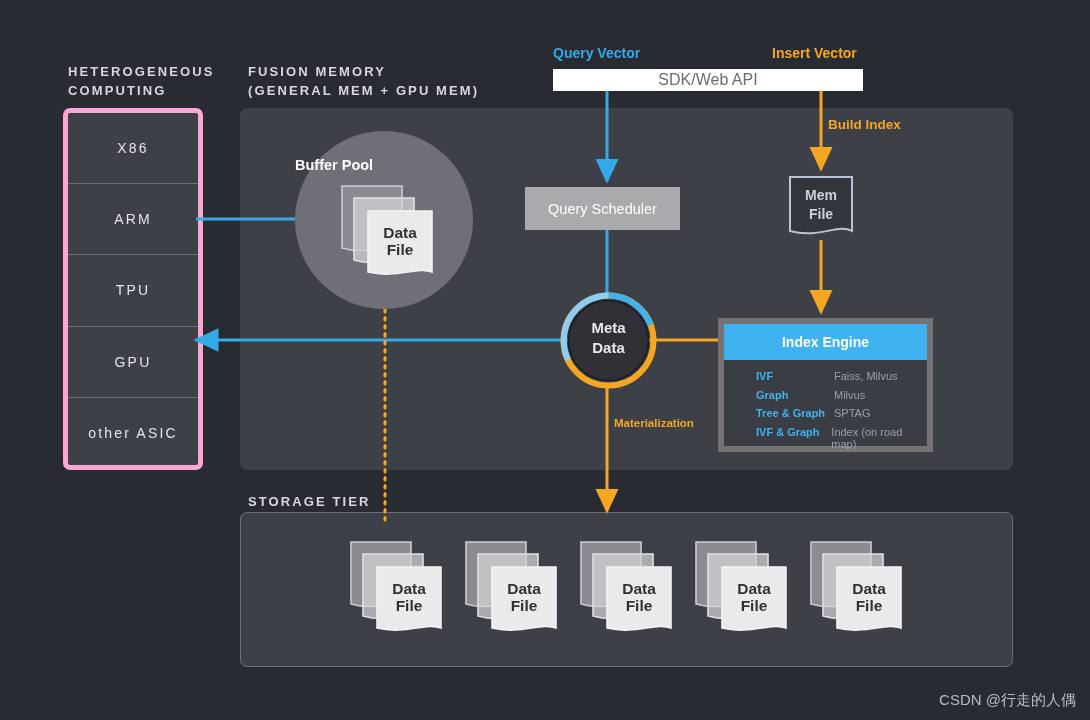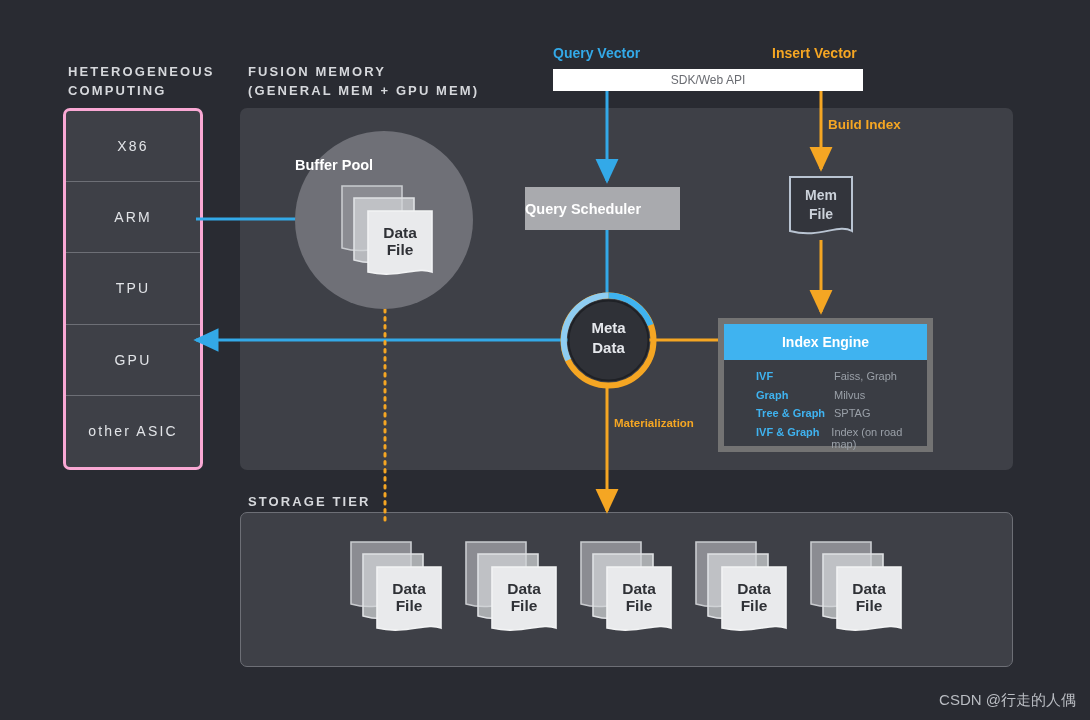--- a/index.html
+++ b/index.html
@@ -19,21 +19,21 @@
     font-size:13px;
     font-weight:bold;
     letter-spacing:2.1px;
     line-height:19px;
     white-space:pre-line;
   }
 
   
   #het-panel{
     left:63px;top:108px;width:140px;height:362px;
-    border:3px solid #f9a8d4;
+    border:5px solid #f9a8d4;
     border-radius:7px;
     box-sizing:border-box;
     overflow:hidden;
     background:#3e4047;
   }
   .het-cell{
     height:71.2px;
     display:flex;align-items:center;justify-content:center;
     color:#e2e4e8;
     font-size:14px;
@@ -69,31 +69,31 @@
     left:295px;top:157px;width:178px;
     text-align:left;
     color:#ffffff;font-size:14.5px;font-weight:bold;
   }
 
   
   #sdk-bar{
     left:553px;top:69px;width:310px;height:22px;
     background:#ffffff;
     display:flex;align-items:center;justify-content:center;
-    color:#6a6c72;font-size:12px;
+    color:#6a6c72;font-size:16px;
   }
   #query-vector-label{left:553px;top:45px;width:100px;color:#33a9e8;font-size:14px;font-weight:bold;}
   #insert-vector-label{left:772px;top:45px;width:130px;color:#f5a623;font-size:14px;font-weight:bold;}
 
   
   #query-scheduler{
     left:525px;top:187px;width:155px;height:43px;
     background:#a9aaae;
-    display:flex;align-items:center;justify-content:flex-start;
-    color:#ffffff;font-size:14.5px;font-weight:bold;
+    display:flex;align-items:center;justify-content:center;
+    color:#ffffff;font-size:14.5px;font-weight:normal;
   }
 
   
   #build-index-label{left:828px;top:117px;color:#f5a623;font-size:13.5px;font-weight:bold;}
   #materialization-label{left:614px;top:417px;color:#f5a623;font-size:11.5px;font-weight:bold;}
 
   
   #mem-file{left:788px;top:175px;width:66px;height:65px;}
   #mem-file-text{
     left:788px;top:186px;width:66px;
@@ -244,21 +244,21 @@
   <div class="abs" id="meta-text" style="white-space:pre-line;">Meta
 Data</div>
 
   <div class="abs" id="materialization-label">Materialization</div>
 
   <div class="abs" id="index-engine">
     <div id="index-engine-header">Index Engine</div>
     <div id="index-engine-body">
       <div class="ie-row">
         <span class="ie-key">IVF</span>
-        <span class="ie-val">Faiss, Graph</span>
+        <span class="ie-val">Faiss, Milvus</span>
       </div>
       <div class="ie-row">
         <span class="ie-key">Graph</span>
         <span class="ie-val">Milvus</span>
       </div>
       <div class="ie-row">
         <span class="ie-key">Tree &amp; Graph</span>
         <span class="ie-val">SPTAG</span>
       </div>
       <div class="ie-row">

